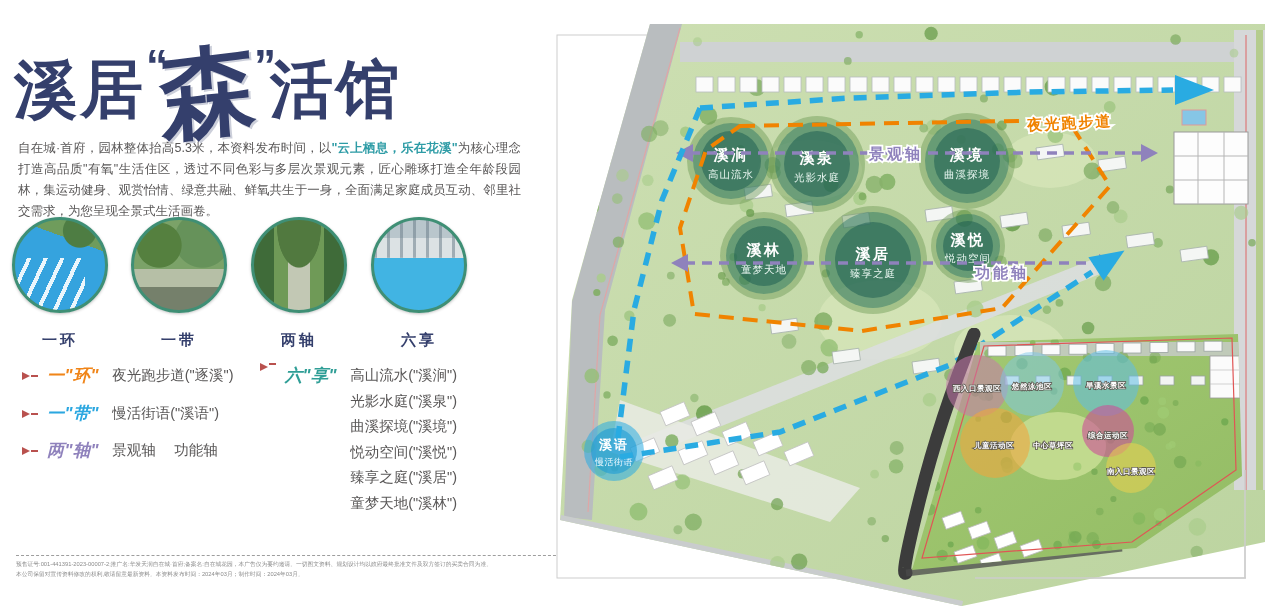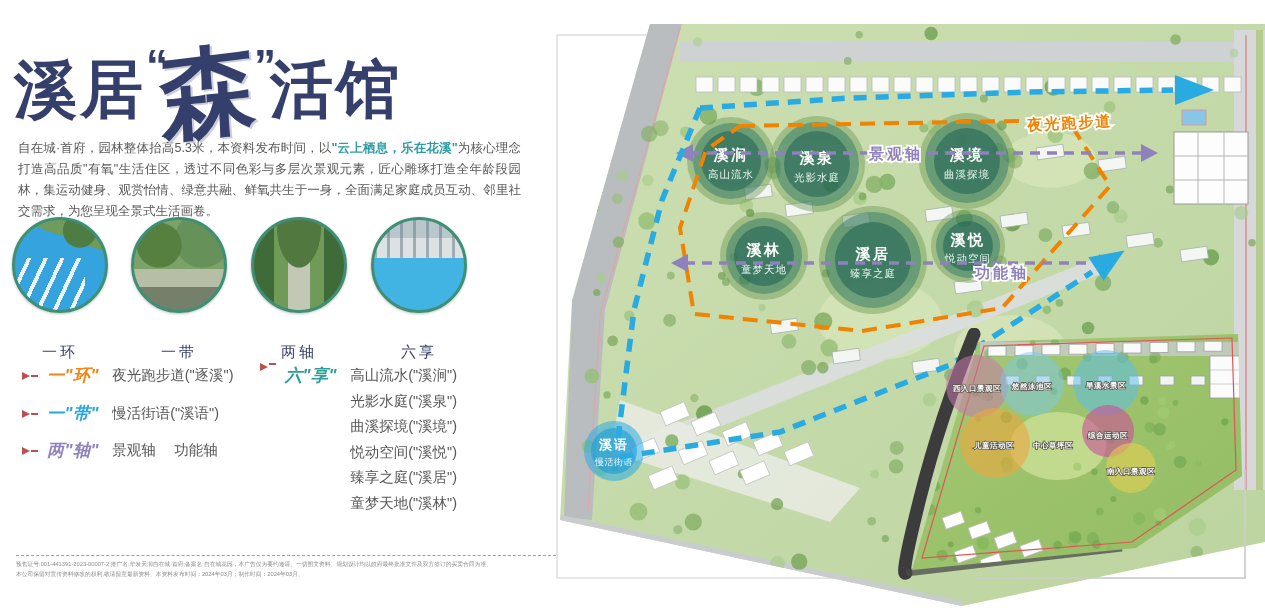--- a/index.html
+++ b/index.html
@@ -25,21 +25,21 @@
   .fc.c2{left:131px;background:
       radial-gradient(circle at 28% 28%,#55803f 0 24%,rgba(0,0,0,0) 25%),
       radial-gradient(circle at 76% 22%,#66925a 0 28%,rgba(0,0,0,0) 29%),
       linear-gradient(180deg,#7ba268 0 55%,#b6bfa6 55% 74%,#75806b 74%);}
   .fc.c3{left:251px;background:
       radial-gradient(ellipse at 50% 8%,#51793f 0 34%,rgba(0,0,0,0) 35%),
       linear-gradient(90deg,#3f6b39 0 22%,#6f9a57 22% 38%,#c2c8b4 38% 62%,#6f9a57 62% 78%,#3f6b39 78%);}
   .fc.c4{left:371px;background:
       repeating-linear-gradient(90deg,rgba(110,128,140,.55) 0 3px,rgba(0,0,0,0) 3px 13px) left top/100% 42% no-repeat,
       linear-gradient(180deg,#b9c6cc 0 20%,#dce2e4 20% 42%,#41b4e3 42%);}
-  .fl{position:absolute;top:343px;width:102px;text-align:center;font-size:15px;font-weight:normal;
+  .fl{position:absolute;top:331px;width:102px;text-align:center;font-size:15px;font-weight:bold;
       color:#343f6c;letter-spacing:3px;}
   .fl.l1{left:9px}.fl.l2{left:128px}.fl.l3{left:248px}.fl.l4{left:368px}
   
   .lrow{position:absolute;display:flex;align-items:center;}
   .tri{width:0;height:0;border-top:4px solid transparent;border-bottom:4px solid transparent;
        border-left:8px solid #b9514e;}
   .dash{width:7px;height:2px;background:#b9514e;margin-right:9px;margin-left:1px;}
   .term{font-size:17px;font-weight:bold;font-style:italic;white-space:nowrap;letter-spacing:0.5px;}
   .desc{font-size:14.5px;color:#595757;margin-left:13px;white-space:pre;}
   .six{position:absolute;left:260px;top:363px;display:flex;align-items:flex-start;}

